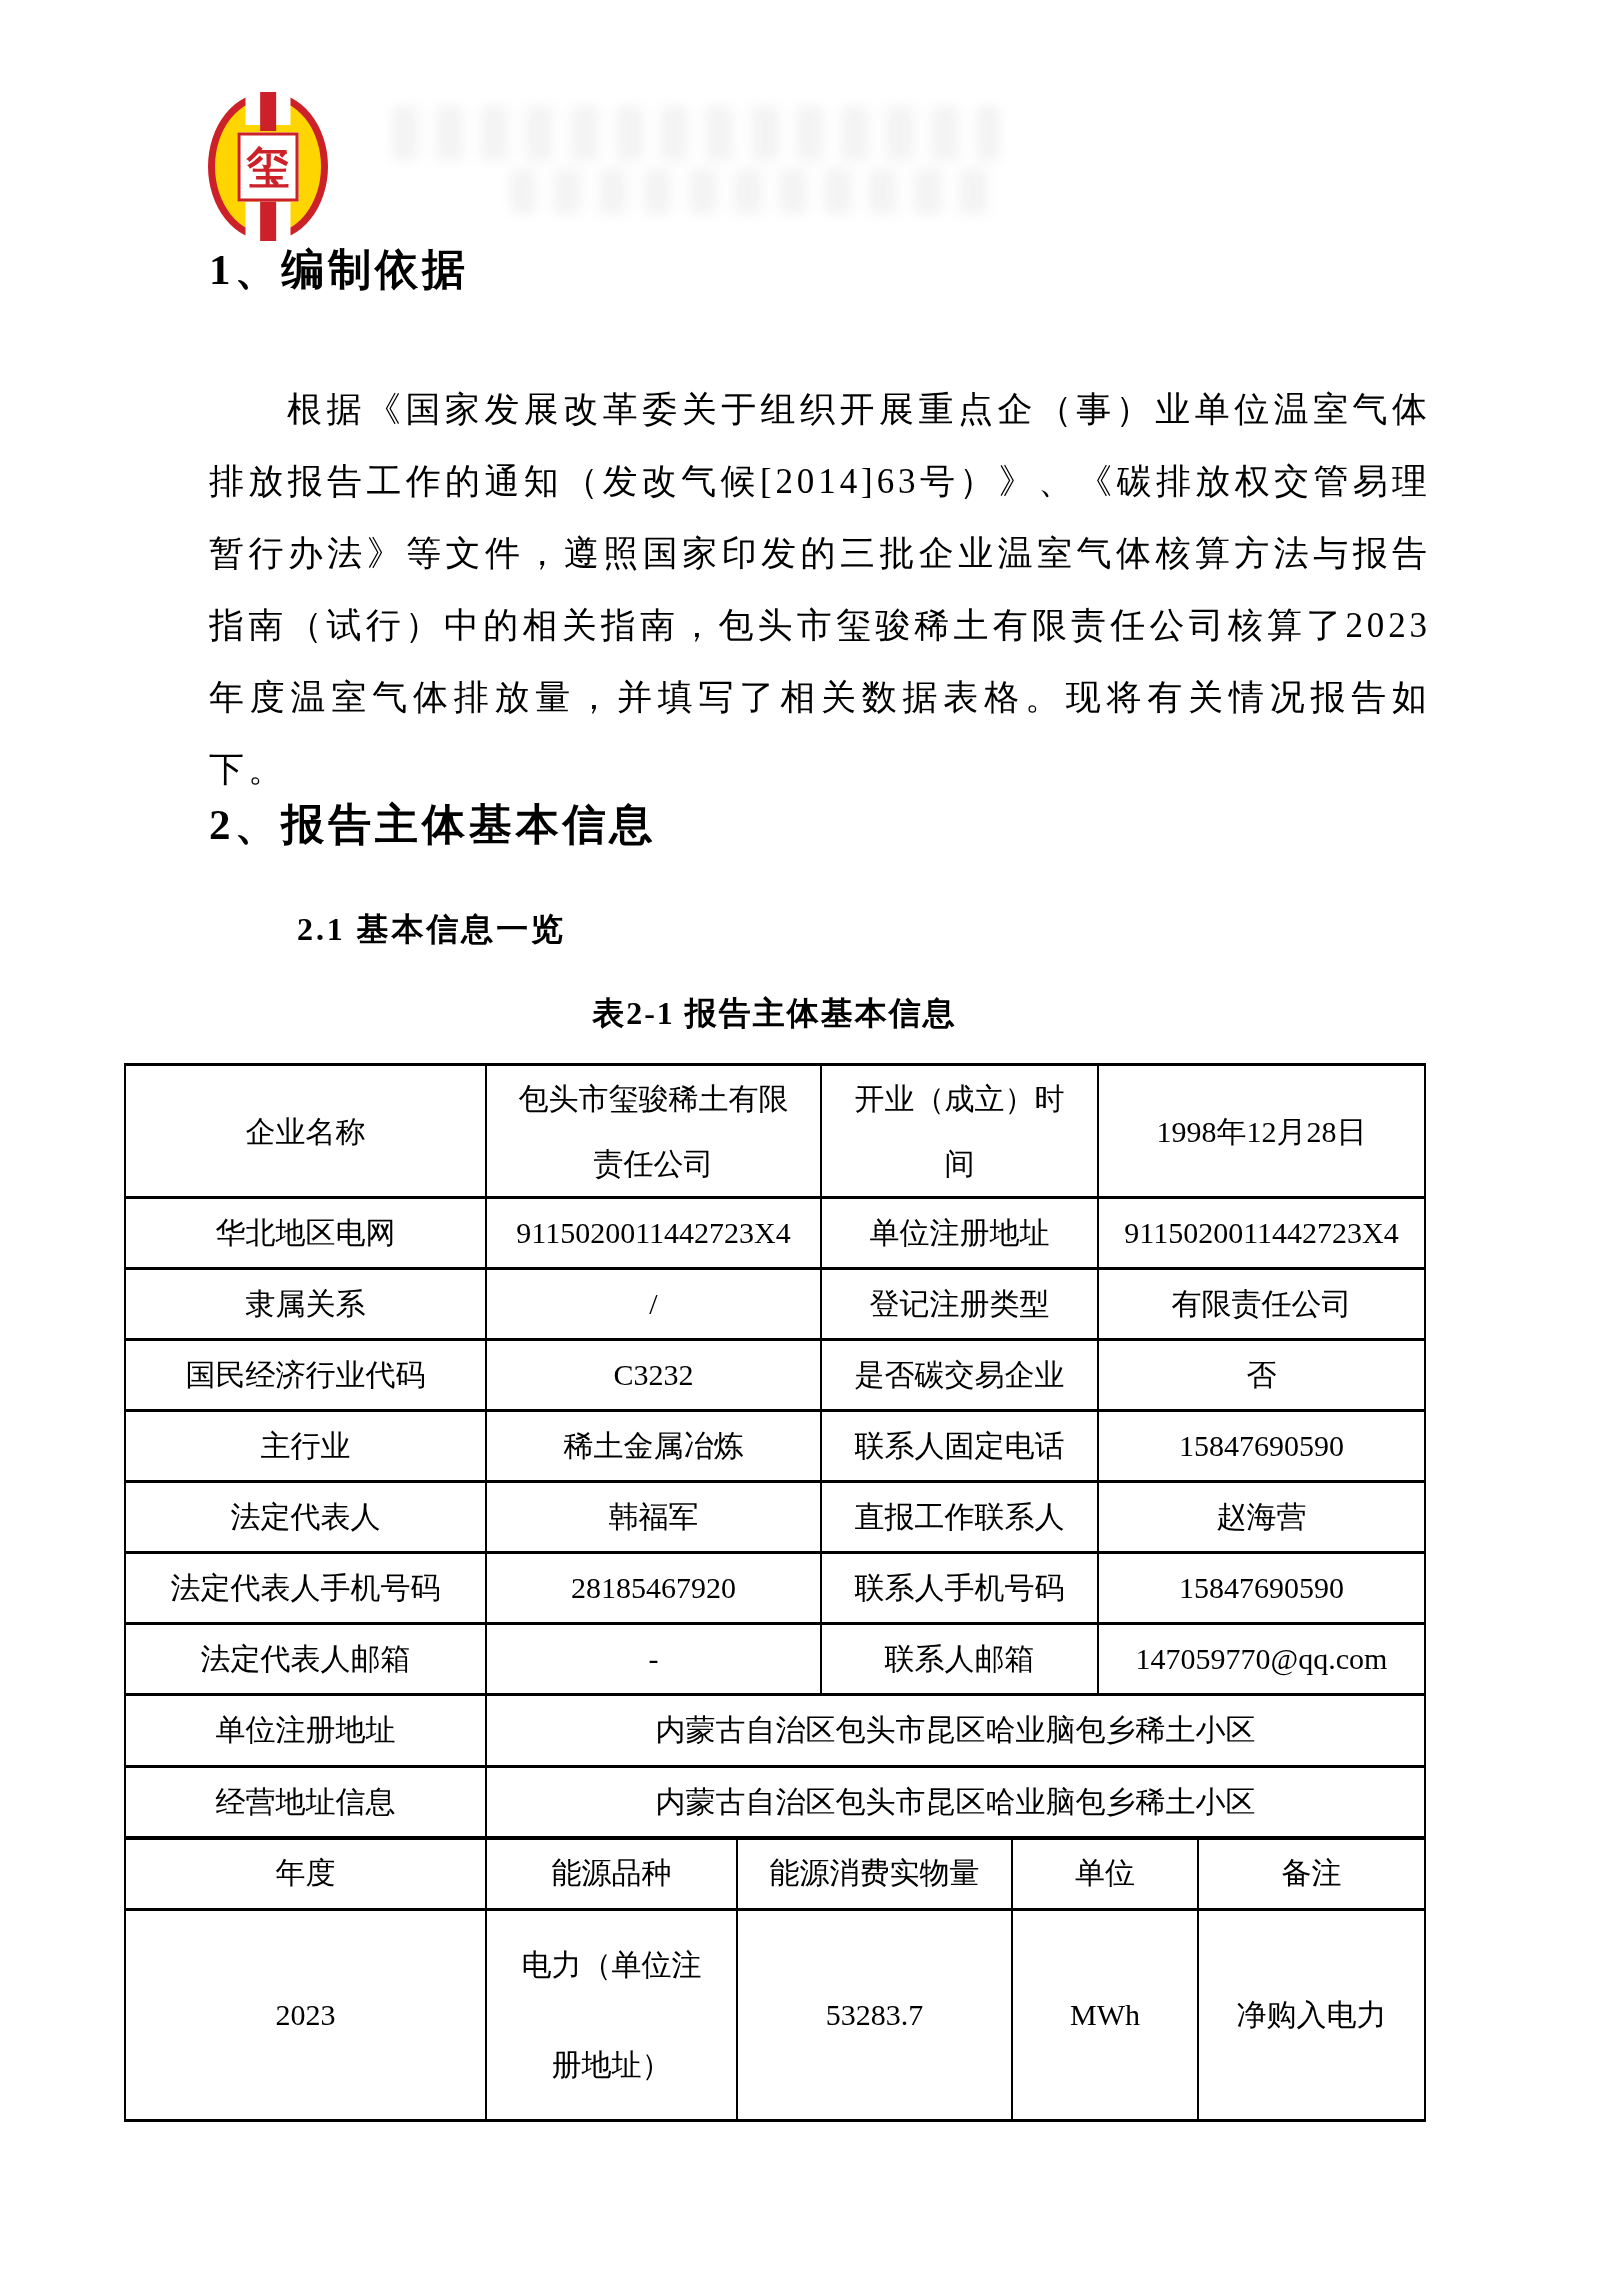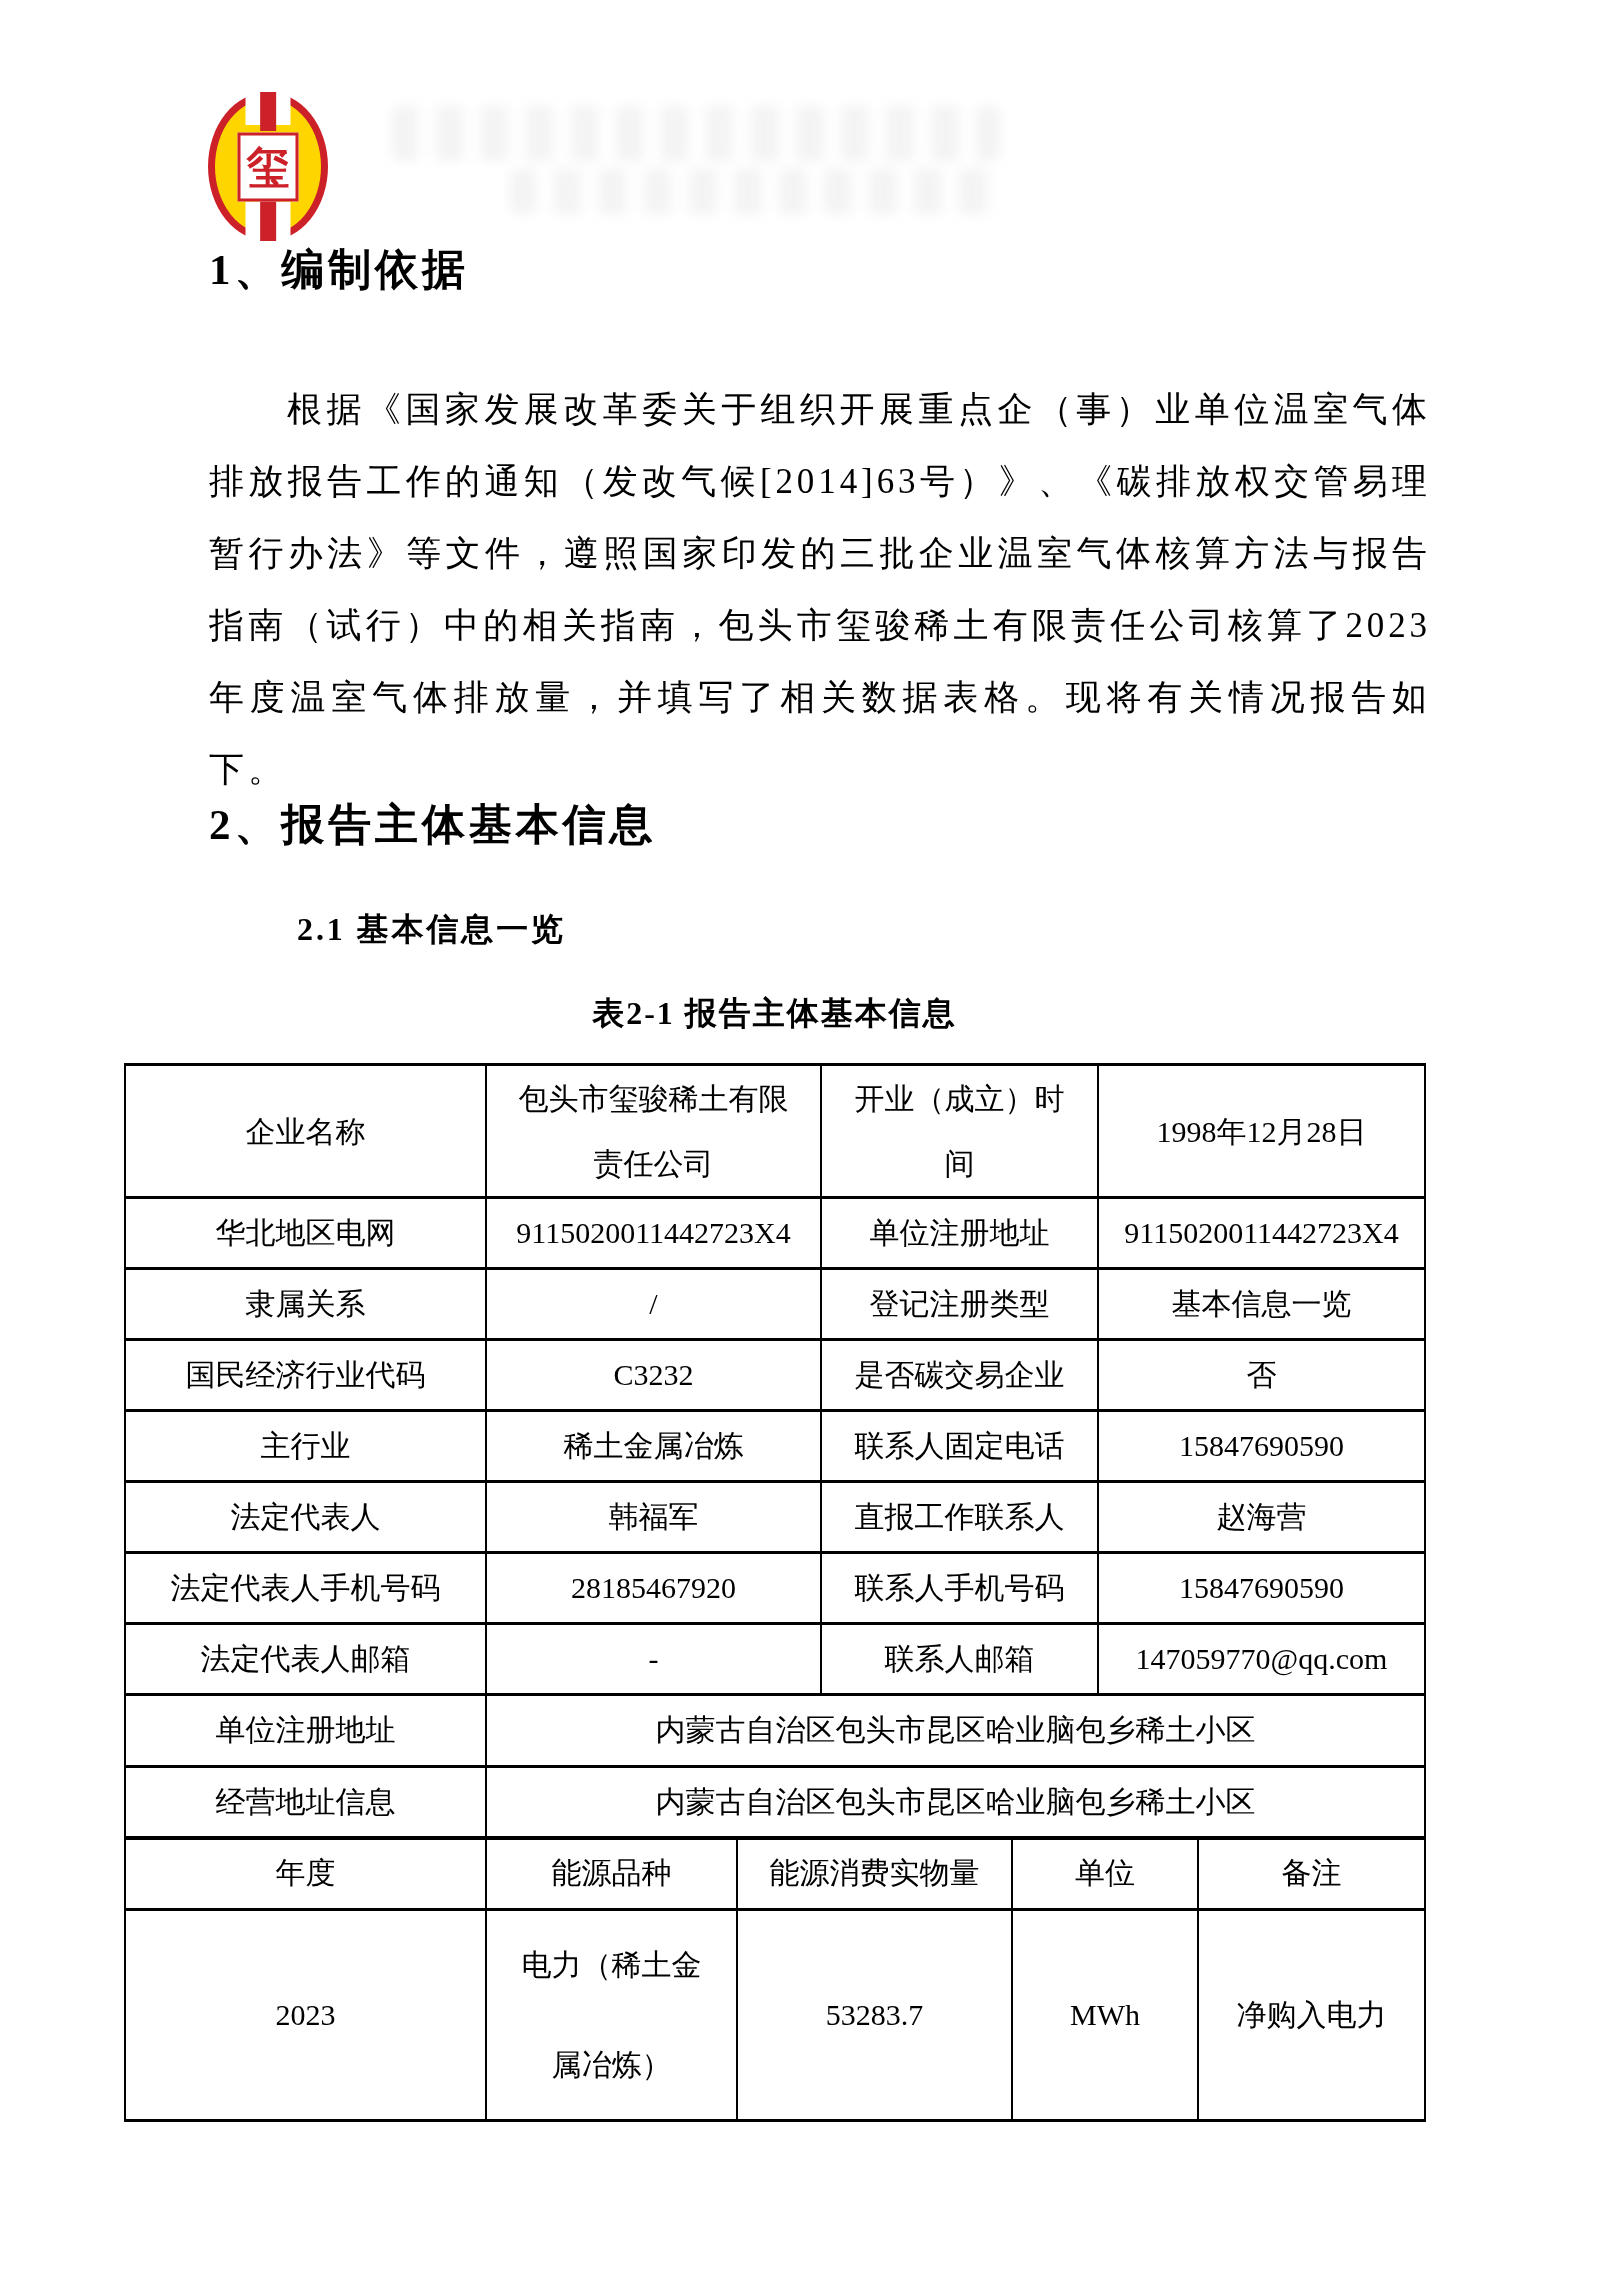--- a/index.html
+++ b/index.html
@@ -100,21 +100,21 @@
         <tr class="r-std">
           <td>华北地区电网</td>
           <td>9115020011442723X4</td>
           <td>单位注册地址</td>
           <td>9115020011442723X4</td>
         </tr>
         <tr class="r-std">
           <td>隶属关系</td>
           <td>/</td>
           <td>登记注册类型</td>
-          <td>基本信息一览</td>
+          <td>有限责任公司</td>
         </tr>
         <tr class="r-std">
           <td>国民经济行业代码</td>
           <td>C3232</td>
           <td>是否碳交易企业</td>
           <td>否</td>
         </tr>
         <tr class="r-std">
           <td>主行业</td>
           <td>稀土金属冶炼</td>
@@ -161,21 +161,21 @@
       <tbody>
         <tr class="r-ehead">
           <td>年度</td>
           <td>能源品种</td>
           <td>能源消费实物量</td>
           <td>单位</td>
           <td>备注</td>
         </tr>
         <tr class="r-edata">
           <td>2023</td>
-          <td>电力（稀土金属冶炼）</td>
+          <td>电力（单位注册地址）</td>
           <td>53283.7</td>
           <td>MWh</td>
           <td>净购入电力</td>
         </tr>
       </tbody>
     </table>
   </div>
 
 </div>
 

